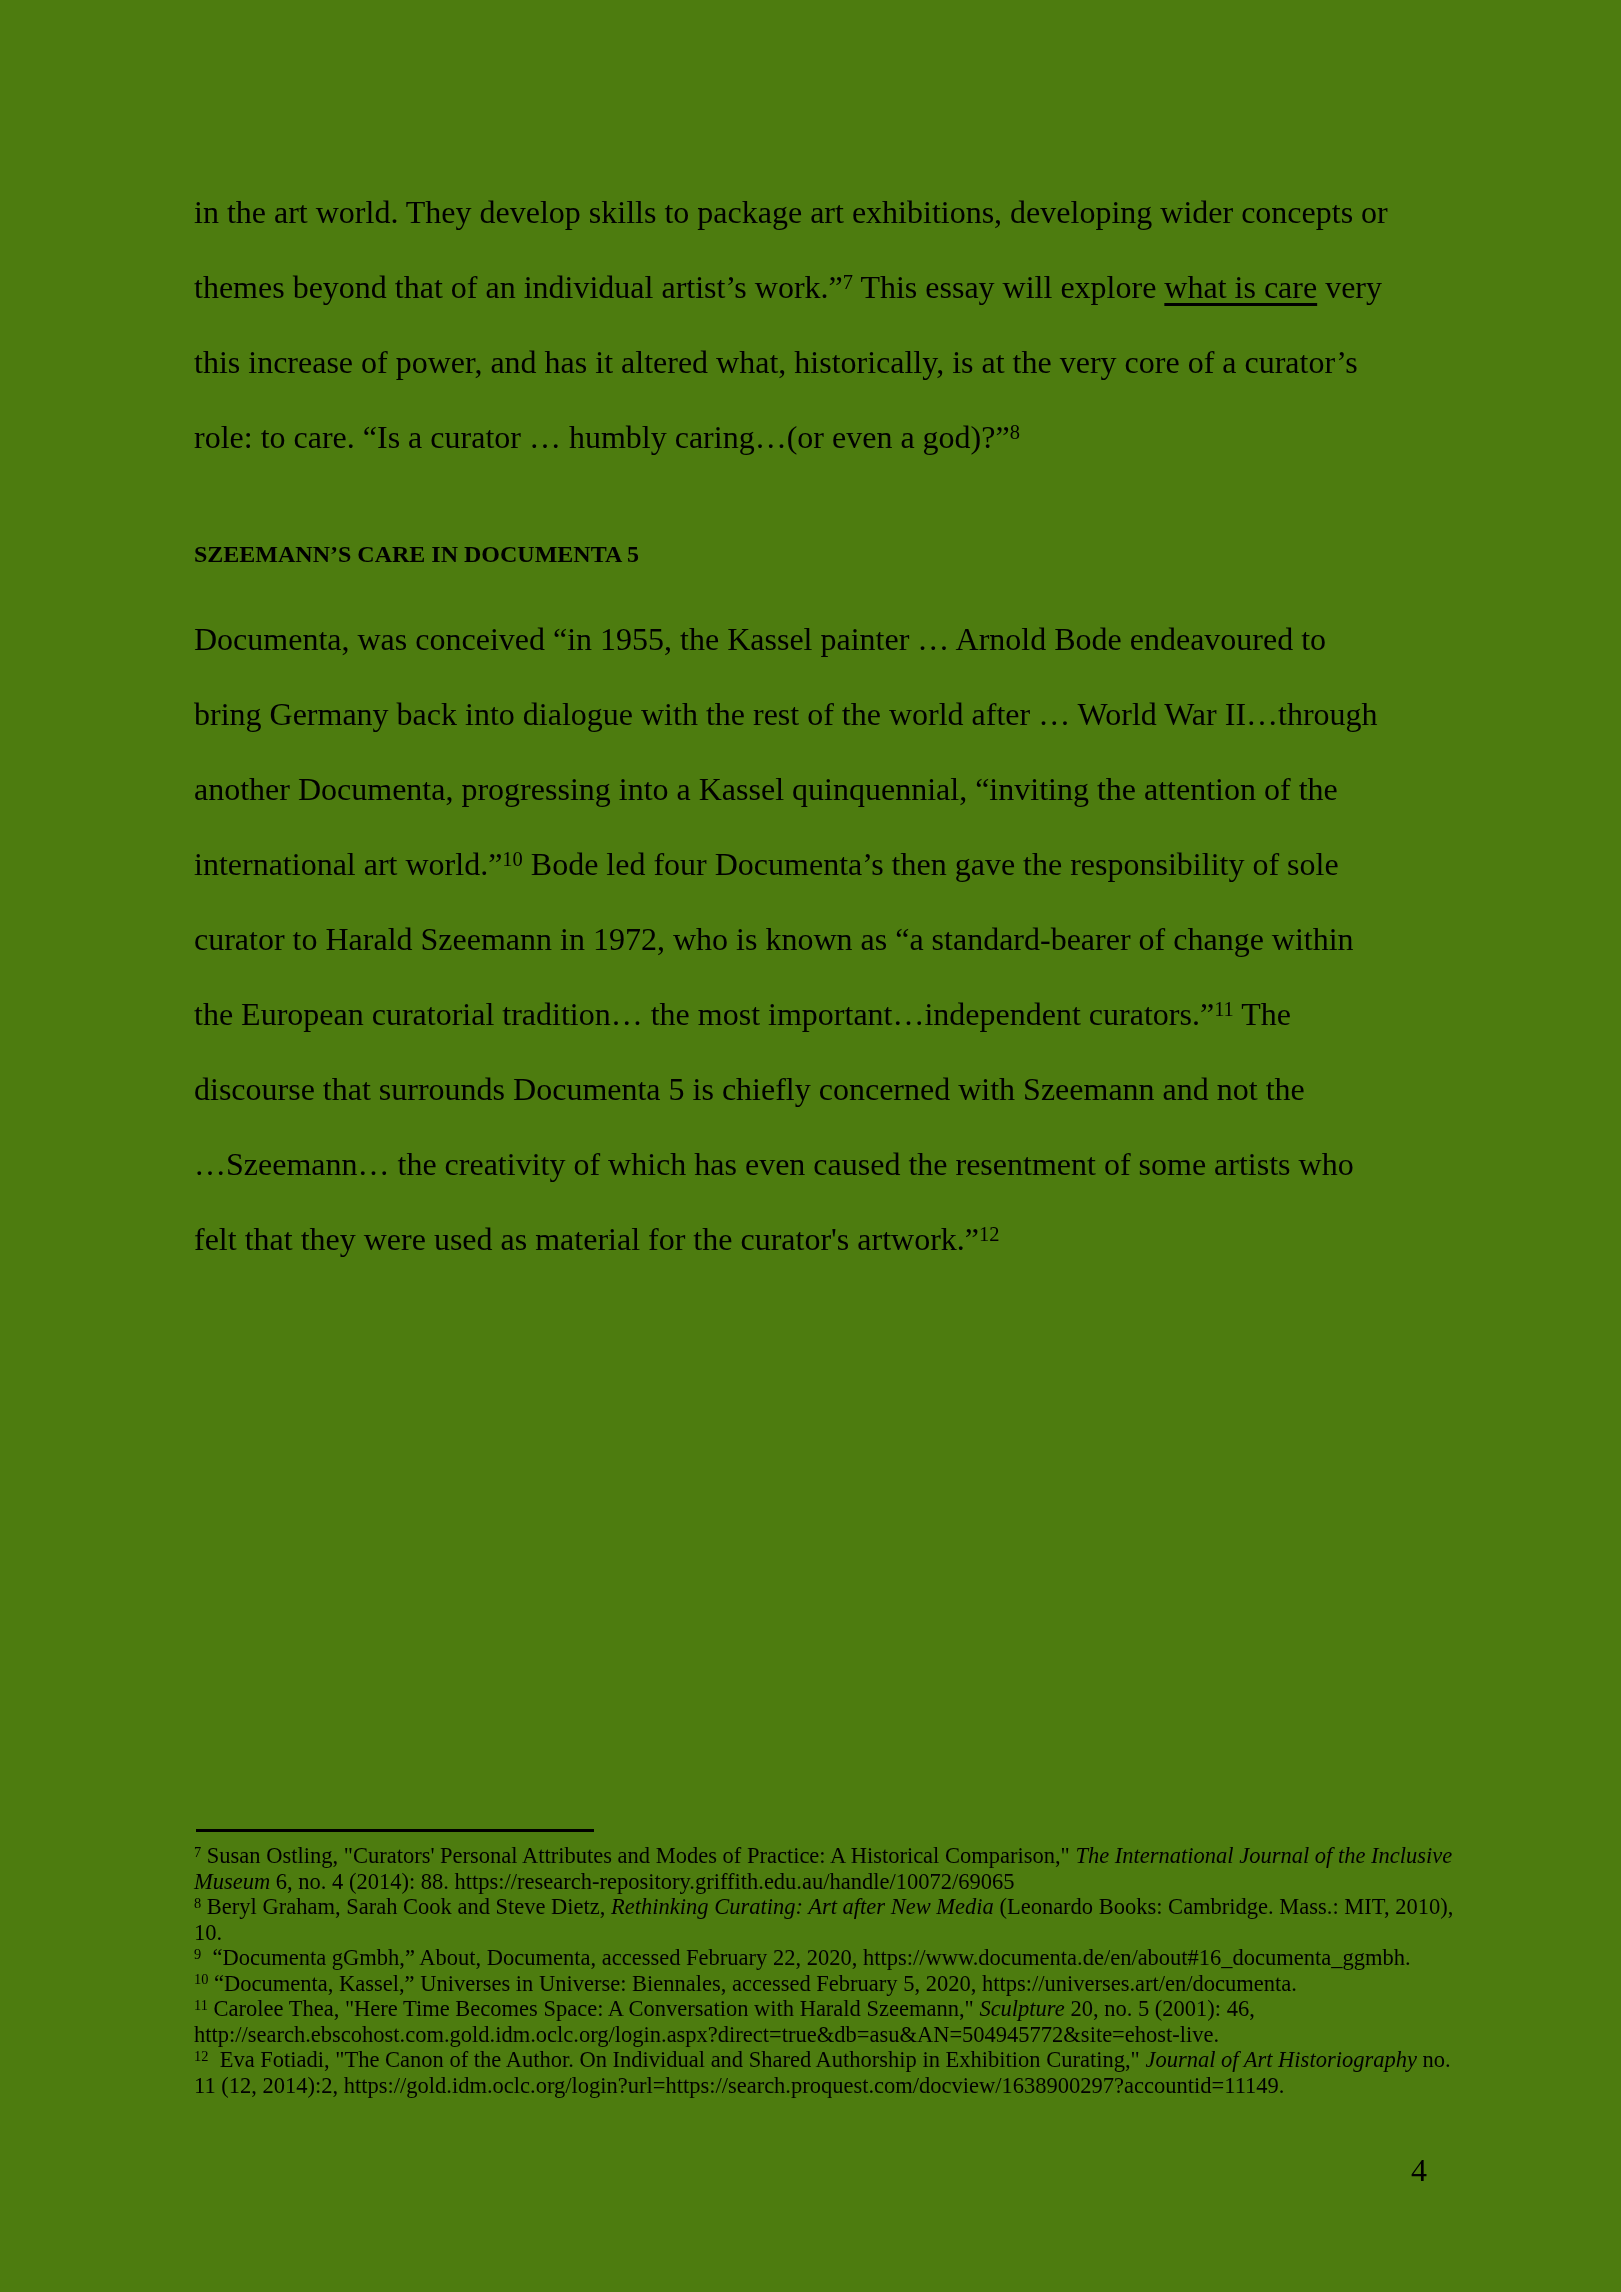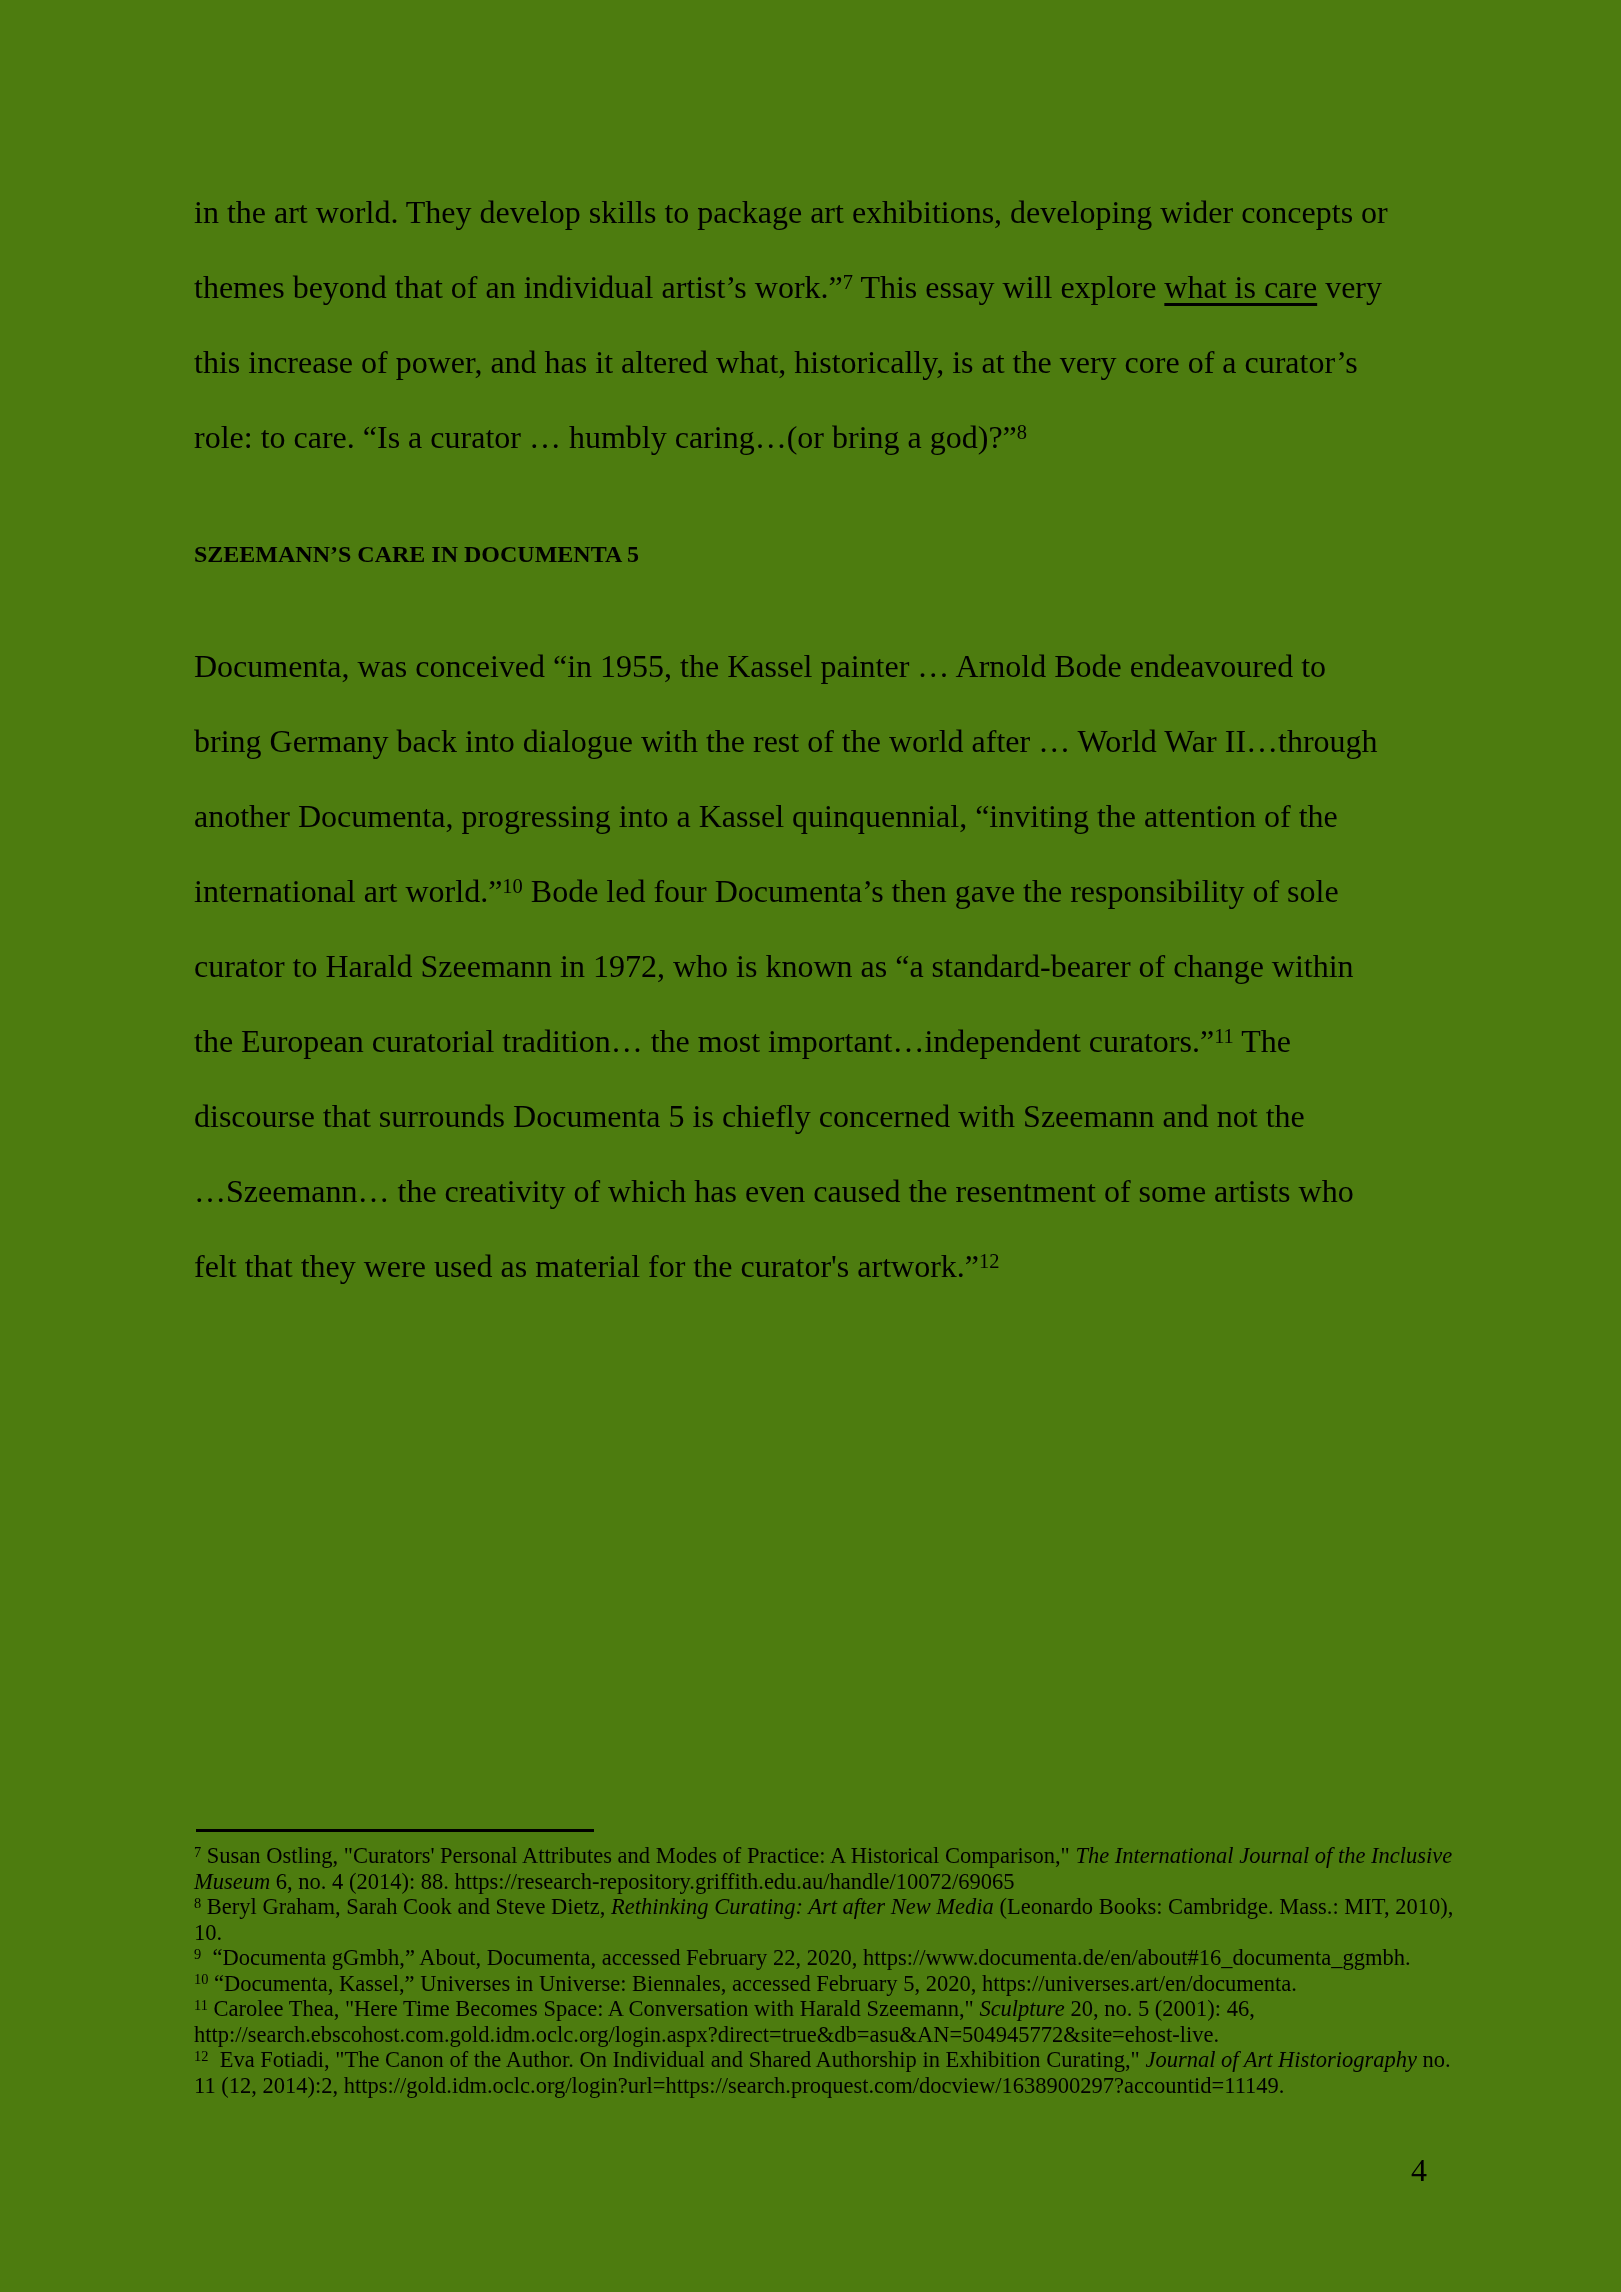--- a/index.html
+++ b/index.html
@@ -75,26 +75,26 @@
 </style>
 </head>
 <body>
 
 <div class="sheet">
 
   <div class="para body-text" style="top:175px">
       <div class="tline"><span>in the art world. They develop skills to package art exhibitions, developing wider concepts or</span></div>
       <div class="tline"><span>themes beyond that of an individual artist’s work.”</span><sup class="sup">7</sup><span> This essay will explore </span><span class="u">what is care</span><span> very</span></div>
       <div class="tline"><span>this increase of power, and has it altered what, historically, is at the very core of a curator’s</span></div>
-      <div class="tline"><span>role: to care. “Is a curator … humbly caring…(or bring a god)?”</span><sup class="sup">8</sup></div>
+      <div class="tline"><span>role: to care. “Is a curator … humbly caring…(or even a god)?”</span><sup class="sup">8</sup></div>
     </div>
 
   <h2 class="heading">SZEEMANN’S CARE IN DOCUMENTA 5</h2>
 
-  <div class="para body-text" style="top:629px">
+  <div class="para body-text" style="top:602px">
       <div class="tline"><span>Documenta, was conceived “in 1955, the Kassel painter … Arnold Bode endeavoured to</span></div>
       <div class="tline"><span>bring Germany back into dialogue with the rest of the world after … World War II…through</span></div>
       <div class="tline"><span>another Documenta, progressing into a Kassel quinquennial, “inviting the attention of the</span></div>
       <div class="tline"><span>international art world.”</span><sup class="sup">10</sup><span> Bode led four Documenta’s then gave the responsibility of sole</span></div>
       <div class="tline"><span>curator to Harald Szeemann in 1972, who is known as “a standard-bearer of change within</span></div>
       <div class="tline"><span>the European curatorial tradition… the most important…independent curators.”</span><sup class="sup">11</sup><span> The</span></div>
       <div class="tline"><span>discourse that surrounds Documenta 5 is chiefly concerned with Szeemann and not the</span></div>
       <div class="tline"><span>…Szeemann… the creativity of which has even caused the resentment of some artists who</span></div>
       <div class="tline"><span>felt that they were used as material for the curator's artwork.”</span><sup class="sup">12</sup></div>
     </div>

